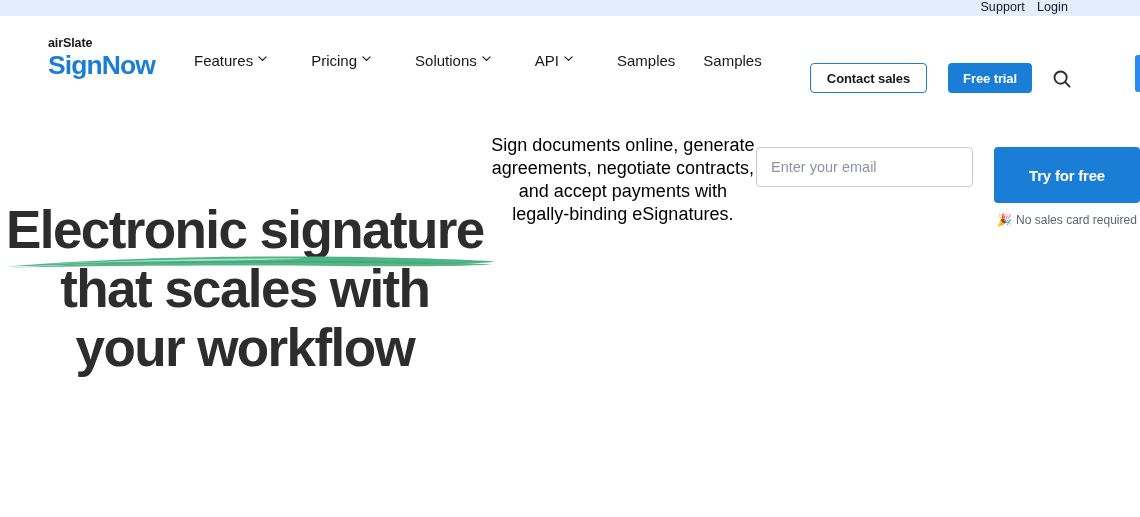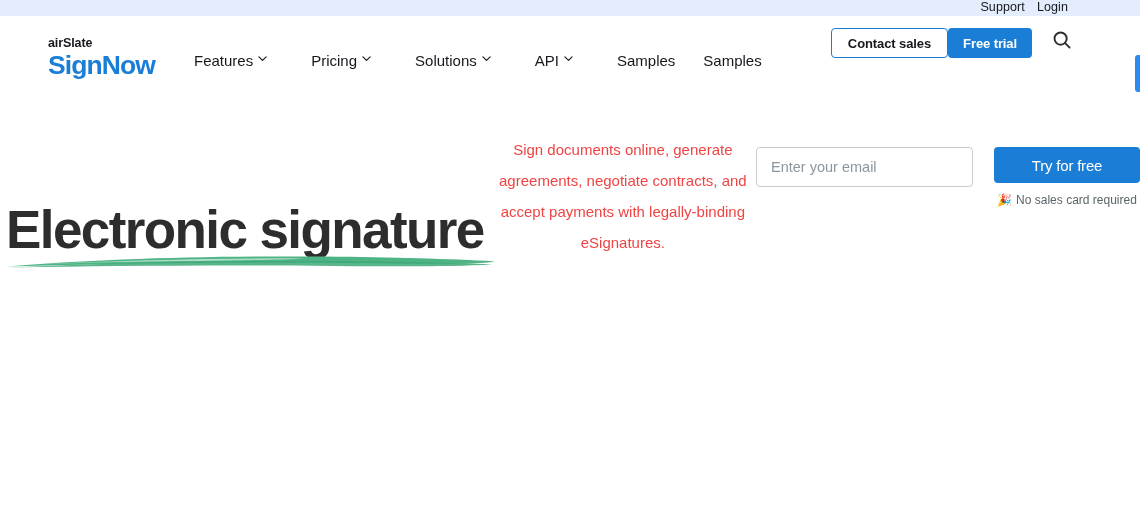--- a/index.html
+++ b/index.html
@@ -110,21 +110,21 @@
     top: -2px;
   }
   .caret svg { display: block; }
 
   .header-actions {
     position: absolute;
     right: 65px;
     top: 0;
     height: 65px;
     display: flex;
-    align-items: flex-start;
+    align-items: flex-end;
     gap: 0;
   }
   .btn-outline {
     height: 30px;
     padding: 0 16px;
     border: 1.5px solid #1b7ed6;
     border-radius: 4px;
     background: #ffffff;
     color: #16181c;
     font-size: 13px;
@@ -132,20 +132,21 @@
     font-family: "Liberation Sans", sans-serif;
     cursor: pointer;
     display: flex;
     align-items: center;
     justify-content: center;
     letter-spacing: -.1px;
   }
   .btn-primary-sm {
     height: 30px;
     padding: 0 15px;
+    margin-left: 21px;
     border: none;
     border-radius: 4px;
     background: #1b7ed6;
     color: #ffffff;
     font-size: 13px;
     font-weight: 700;
     font-family: "Liberation Sans", sans-serif;
     cursor: pointer;
     display: flex;
     align-items: center;
@@ -211,23 +212,23 @@
     height: 18px;
     pointer-events: none;
   }
   .swoosh svg { display: block; width: 100%; height: 100%; }
 
   .hero-sub {
     margin: 0;
     padding-top: 30px;
     width: 620px;
     text-align: center;
-    font-size: 15px;
-    line-height: 31px;
-    color: #ef4444;
+    font-size: 18px;
+    line-height: 23px;
+    color: #000000;
     font-family: "Liberation Sans", sans-serif;
   }
 
   .hero-form {
     margin-top: 43px;
     display: flex;
     align-items: flex-start;
     gap: 21px;
     position: relative;
   }
@@ -245,27 +246,27 @@
   }
   .email-input::placeholder { color: #8c969e; }
 
   .cta-wrap {
     display: flex;
     flex-direction: column;
     align-items: center;
   }
   .btn-cta {
     width: 146px;
-    height: 36px;
+    height: 56px;
     border: none;
     border-radius: 4px;
     background: #1b7ed6;
     color: #ffffff;
     font-size: 15px;
-    font-weight: 400;
+    font-weight: 700;
     font-family: "Liberation Sans", sans-serif;
     cursor: pointer;
     letter-spacing: -.2px;
   }
   .note {
     margin-top: 10px;
     font-size: 12px;
     color: #5c6569;
     display: flex;
     align-items: center;
@@ -365,20 +366,21 @@
           <span>Electronic signature</span>
           <span class="swoosh">
             <svg viewBox="0 0 494 18" preserveAspectRatio="none">
               <path d="M2,13.5 C90,6.2 200,2.6 320,3.6 C390,4.2 445,6.0 491,8.4 C470,11.6 430,11.0 360,10.2 C250,9.0 120,10.0 2,13.5 Z" fill="#4fb485"></path>
               <path d="M6,14.6 C110,9.6 230,7.4 330,8.0 C400,8.4 450,9.8 488,11.4 C450,13.6 400,13.4 330,12.9 C220,12.1 110,12.6 6,14.6 Z" fill="#3da878" opacity="0.85"></path>
               <path d="M30,11.6 C120,7.0 220,5.0 300,5.4 C270,7.2 200,7.6 130,8.8 C95,9.4 60,10.4 30,11.6 Z" fill="#ffffff" opacity="0.55"></path>
             </svg>
           </span>
         </span>
       </span>
+      <span class="title-line">that scales with your workflow</span>
     </h1>
 
     <p class="hero-sub">Sign documents online, generate agreements, negotiate contracts, and accept payments with legally-binding eSignatures.</p>
 
     <div class="hero-form">
       <input class="email-input" type="email" placeholder="Enter your email" style="">
       <div class="cta-wrap">
         <button class="btn-cta">Try for free</button>
         <div class="note">
           <span class="note-emoji">🎉</span>

